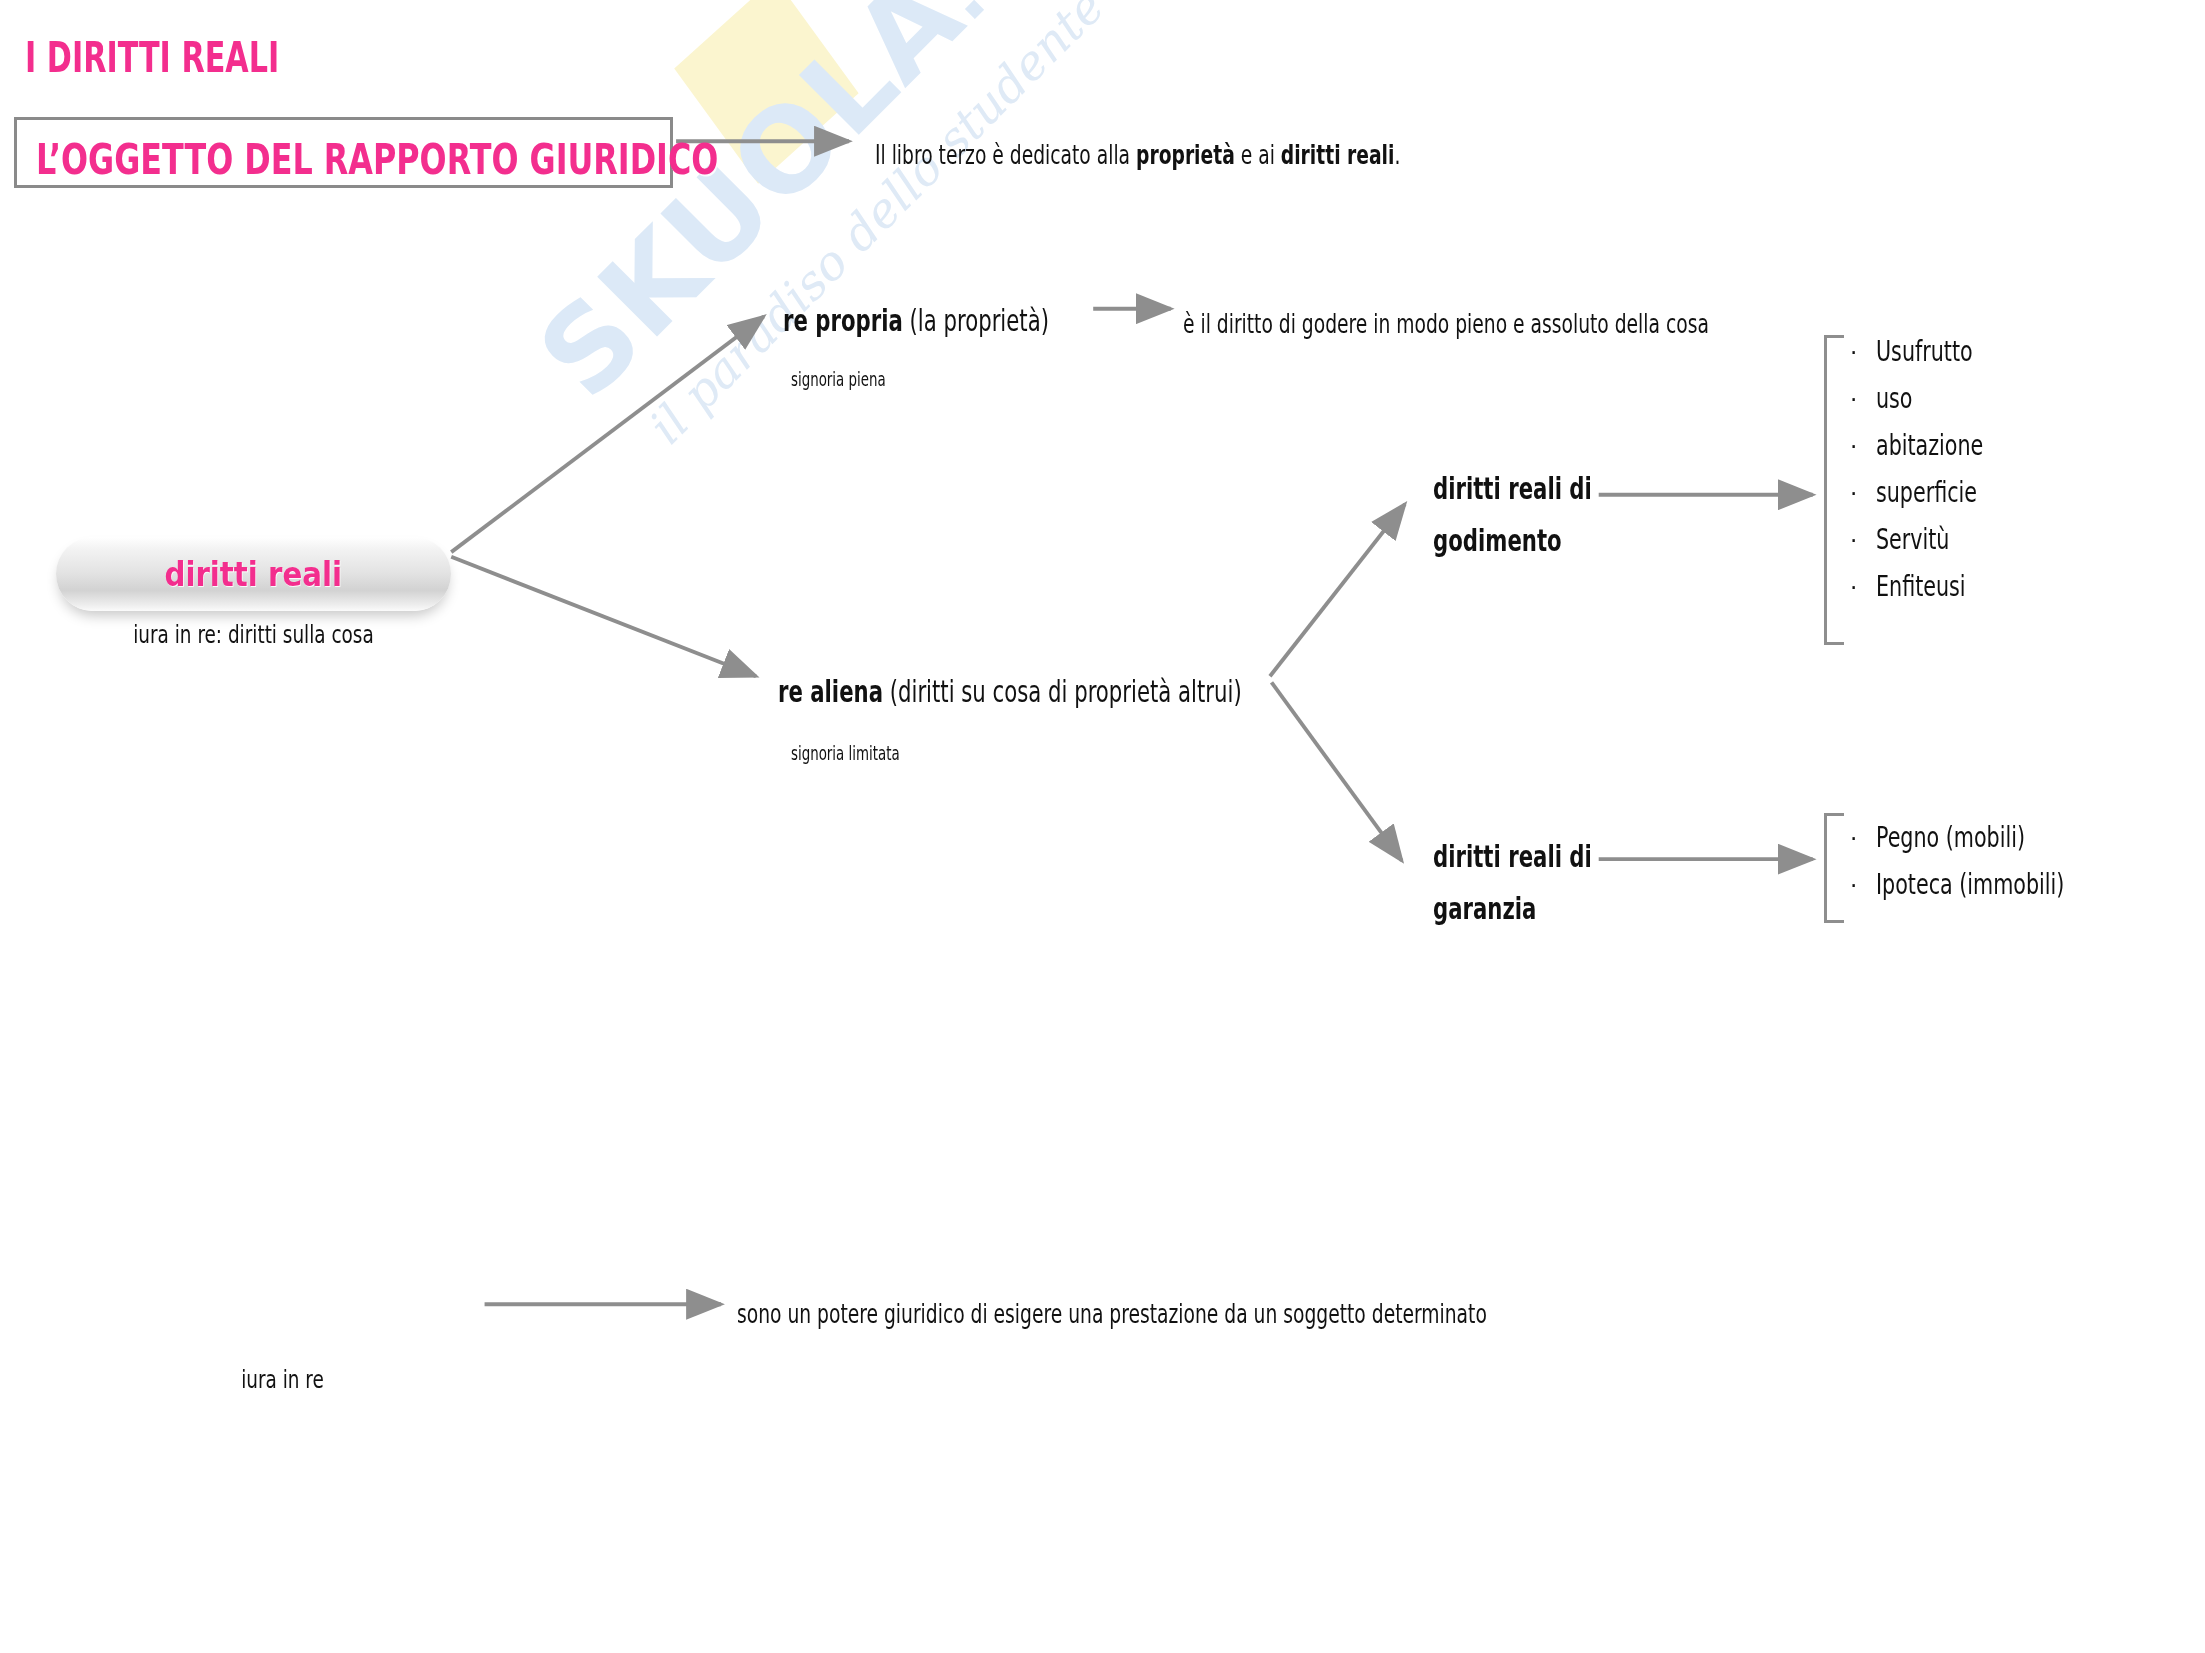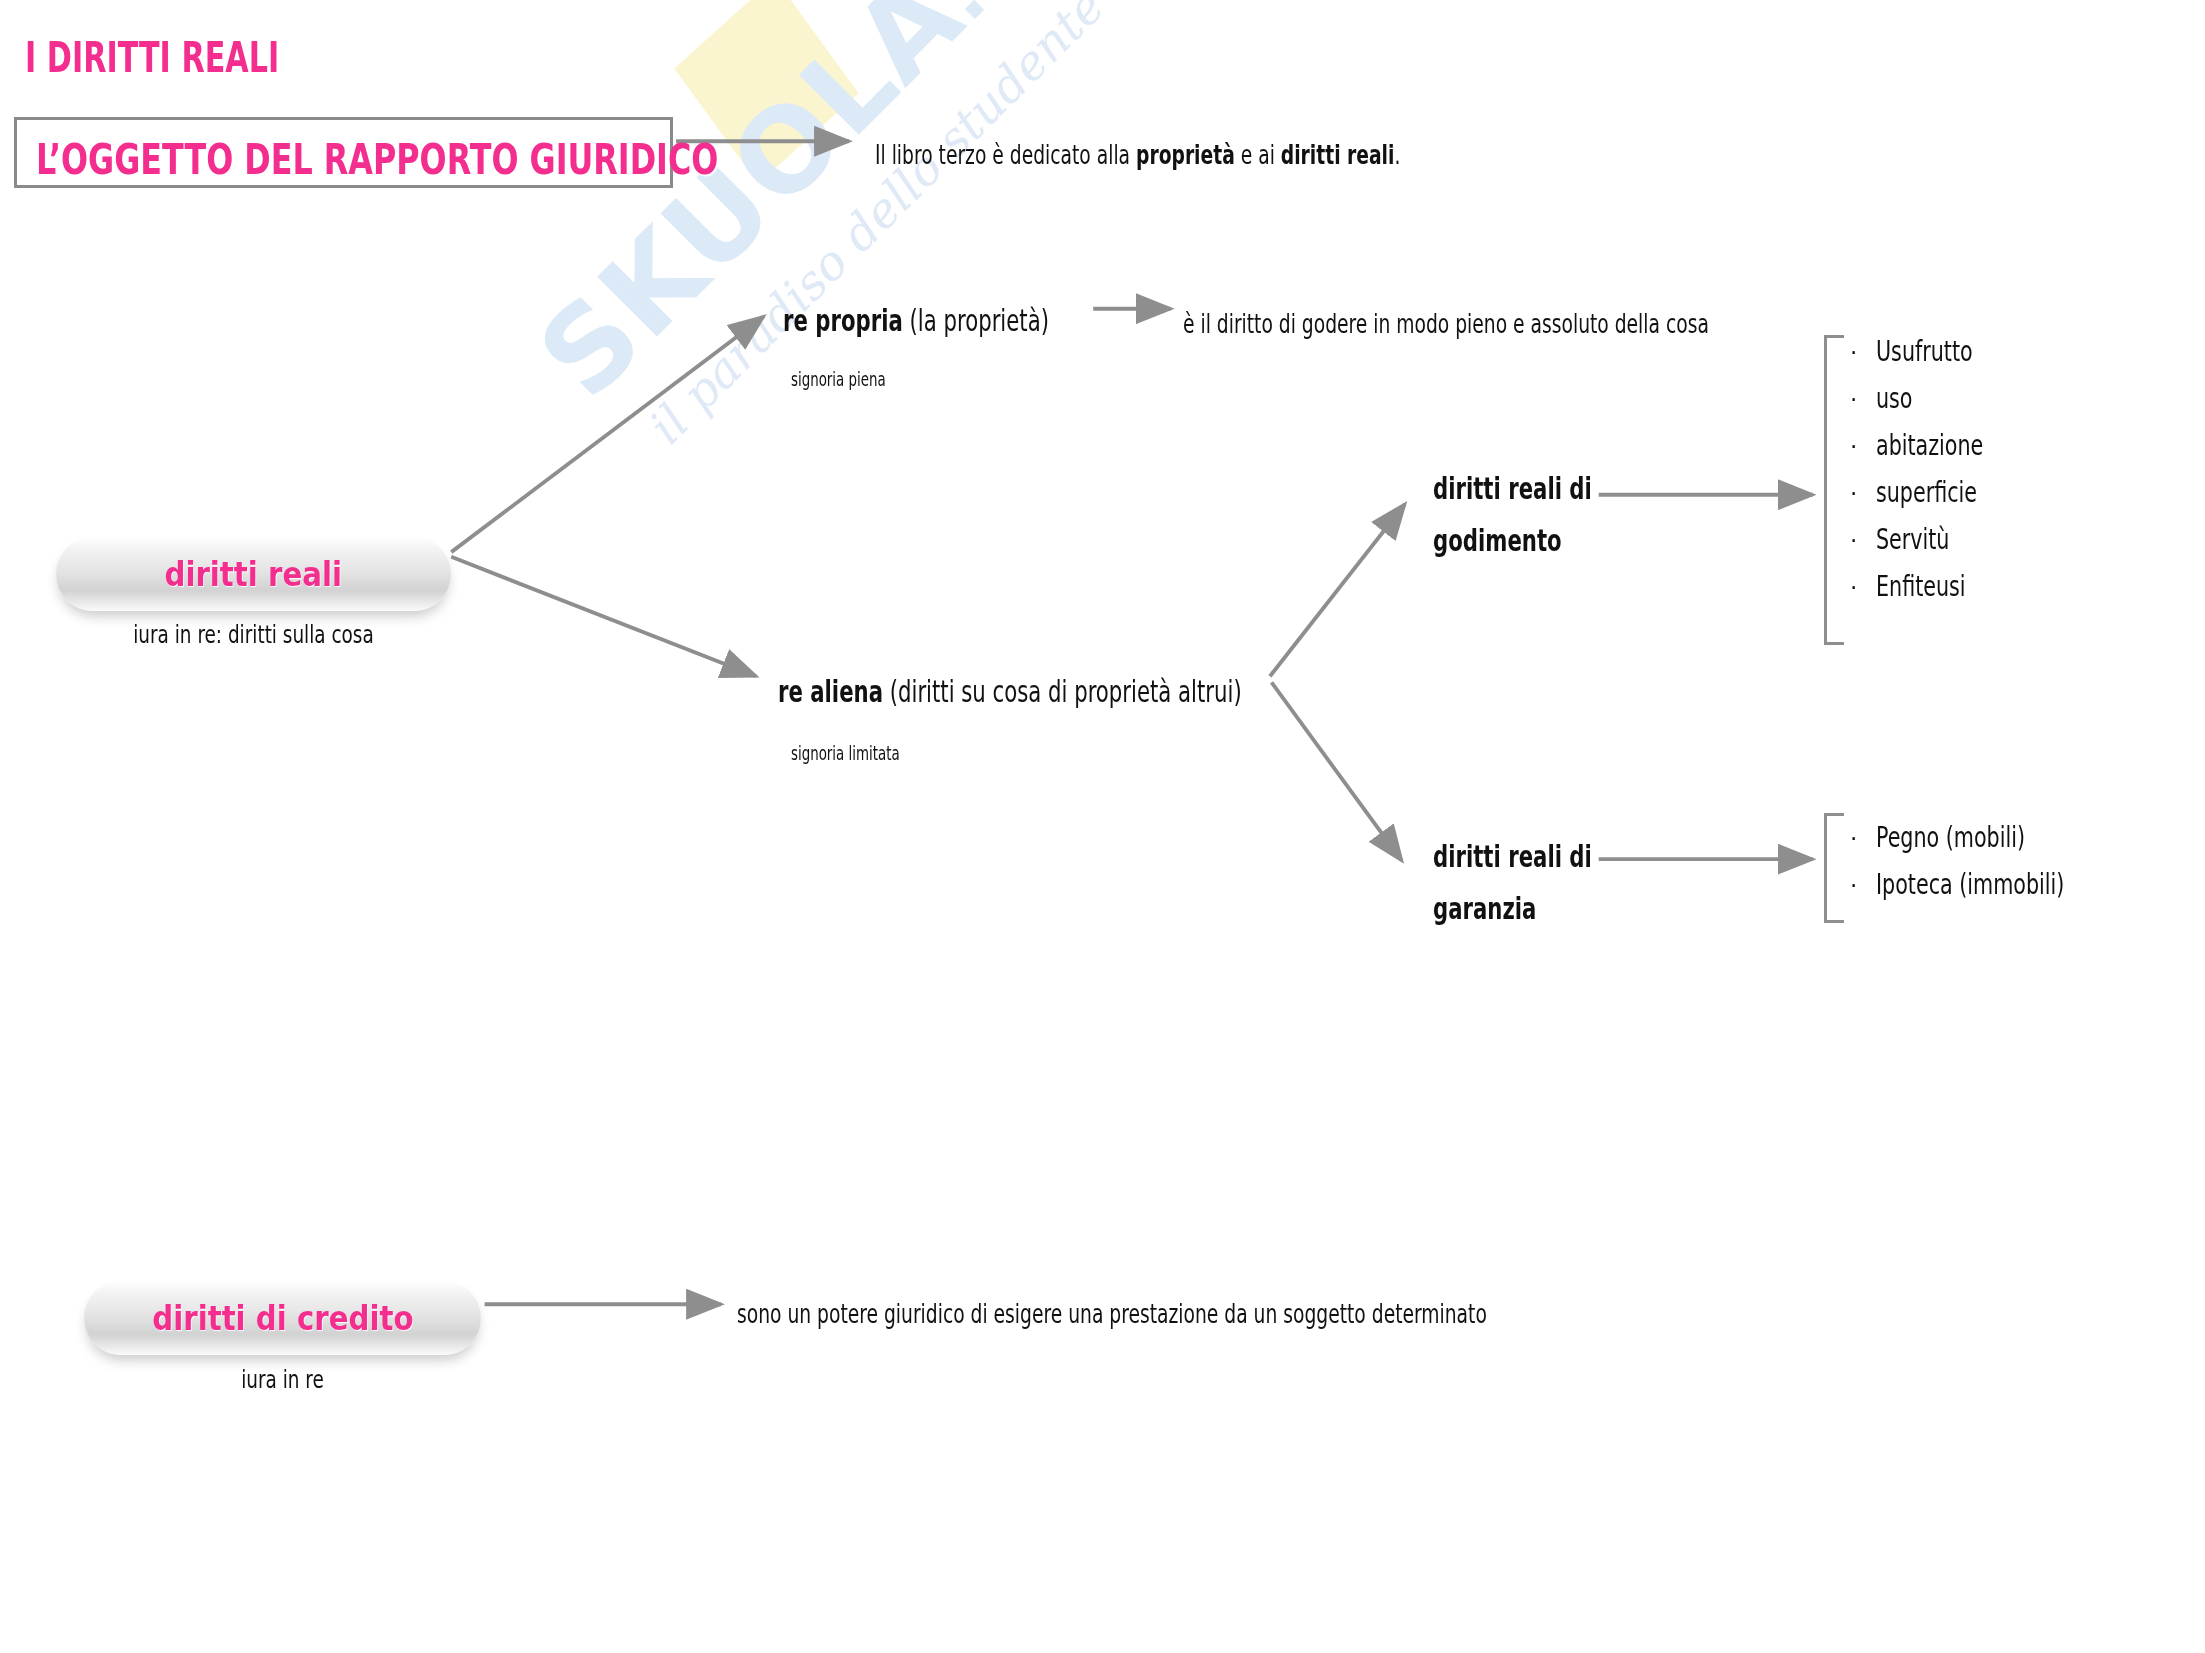--- a/index.html
+++ b/index.html
@@ -300,22 +300,19 @@
           <span class="bullet-text">Ipoteca (immobili)</span>
         </div>
       </div>
     </div>
 
     <div class="pill" style="left:56px; top:521px; width:395px; height:74px;">
       <span class="pill-label">diritti reali</span>
     </div>
     <div class="pill-sub" style="left:56px; top:603px; width:395px;">iura in re: diritti sulla cosa</div>
 
-    <div class="pill" style="left:84px; top:1265px; width:397px; height:74px;">
-      <span class="pill-label">diritti di credito</span>
-    </div>
     <div class="pill-sub" style="left:84px; top:1348px; width:397px;">iura in re</div>
 
     <div class="abs hand t-body" style="left:737px; top:1283px;">sono un potere giuridico di esigere una prestazione da un soggetto determinato</div>
 
   </div>
 </div>
 
 
 </body></html>

